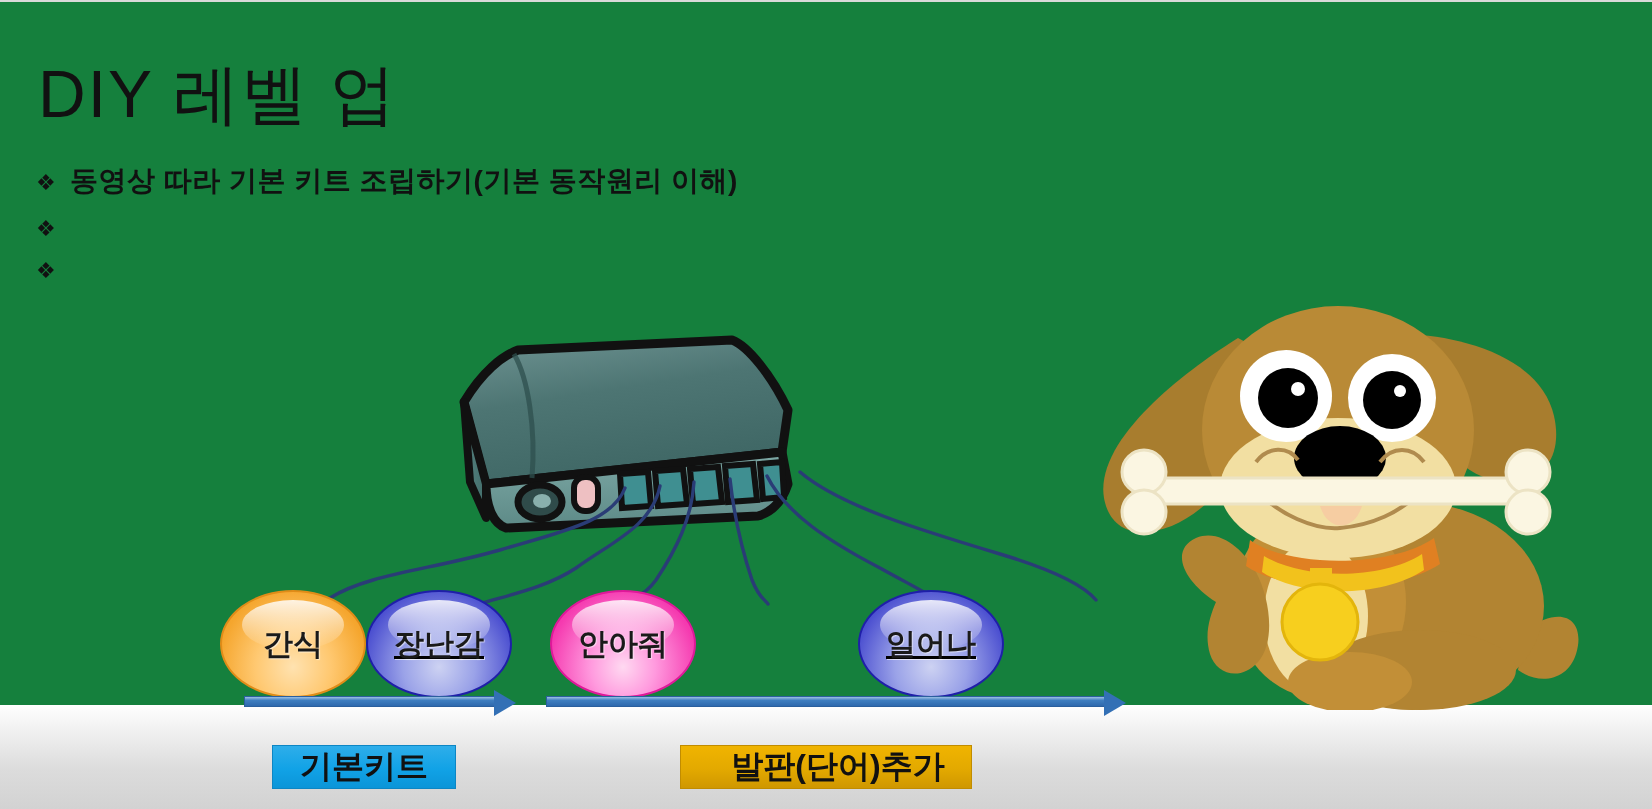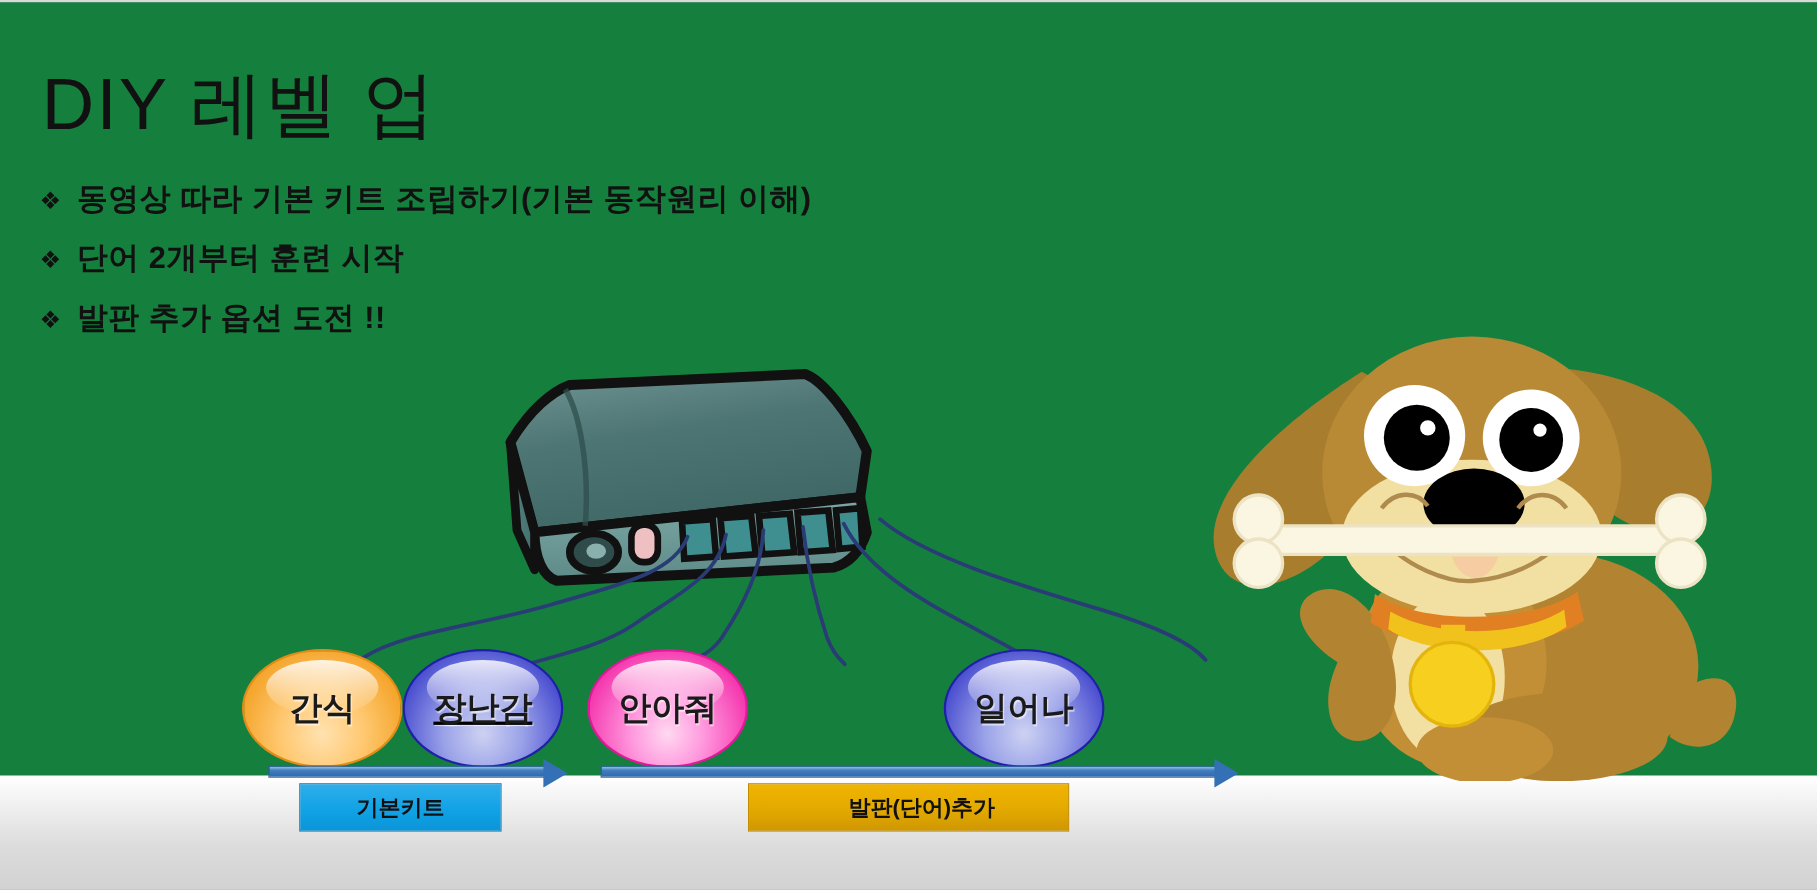--- a/index.html
+++ b/index.html
@@ -143,25 +143,26 @@
     border-bottom: 13px solid transparent;
     border-left: 22px solid #3370b5;
   }
 
   
   .cap {
     position: absolute;
     display: flex;
     align-items: center;
     justify-content: center;
-    font-size: 20px;
+    font-size: 32px;
     font-weight: 700;
     color: #111111;
     box-sizing: border-box;
     height: 44px;
+    margin-top: 33px;
   }
   .cap-cyan {
     background: linear-gradient(to bottom, #2eaeea 0%, #11a2e6 55%, #0b95d8 100%);
     border: 1px solid #0d86c4;
   }
   .cap-gold {
     background: linear-gradient(to bottom, #f0b400 0%, #e3a900 55%, #cf9700 100%);
     border: 1px solid #c18c00;
     padding-left: 24px;
   }
@@ -175,25 +176,23 @@
 
   <div class="title">DIY 레벨 업</div>
 
   <div class="bullets">
     <div class="bullet-row">
       <span class="bullet-mark">❖</span>
       <span class="bullet-text">동영상 따라 기본 키트 조립하기(기본 동작원리 이해)</span>
     </div>
     <div class="bullet-row">
       <span class="bullet-mark">❖</span>
-      <span class="bullet-text">단어 2개부터 훈련 시작</span>
     </div>
     <div class="bullet-row">
       <span class="bullet-mark">❖</span>
-      <span class="bullet-text">발판 추가 옵션 도전 !!</span>
     </div>
   </div>
 
   <div class="device">
     <svg width="360" height="205" viewBox="0 0 360 205">
       <defs>
         <linearGradient id="topFace" x1="0" y1="0" x2="0.35" y2="1">
           <stop offset="0%" stop-color="#6f9493"></stop>
           <stop offset="45%" stop-color="#4d7573"></stop>
           <stop offset="100%" stop-color="#3f6765"></stop>
@@ -241,24 +240,24 @@
       <path d="M800,470 C840,504 920,528 1000,552 C1060,570 1086,586 1096,598"></path>
     </g>
   </svg>
 
   <div class="oval ov-orange" style="left:220px;  top:588px;">
     <span class="lbl">간식</span>
   </div>
   <div class="oval ov-blue" style="left:366px;  top:588px;text-decoration:underline;">
     <span class="lbl">장난감</span>
   </div>
-  <div class="oval ov-magenta" style="left:534px;  top:588px;">
+  <div class="oval ov-magenta" style="left:550px;  top:588px;">
     <span class="lbl">안아줘</span>
   </div>
-  <div class="oval ov-blue" style="left:858px;  top:588px;">
+  <div class="oval ov-blue" style="left:858px;  top:588px;text-decoration:underline;">
     <span class="lbl">일어나</span>
   </div>
 
   <div style="position:absolute; left:1020px; top:248px; width:572px; height:460px;">
     <svg width="572" height="460" viewBox="0 0 572 460">
 
       <path d="M505,380 C545,352 566,372 556,404 C548,430 520,436 498,420 Z" fill="#b28432"></path>
 
       <ellipse cx="392" cy="356" rx="132" ry="104" fill="#b28432"></ellipse>
 

